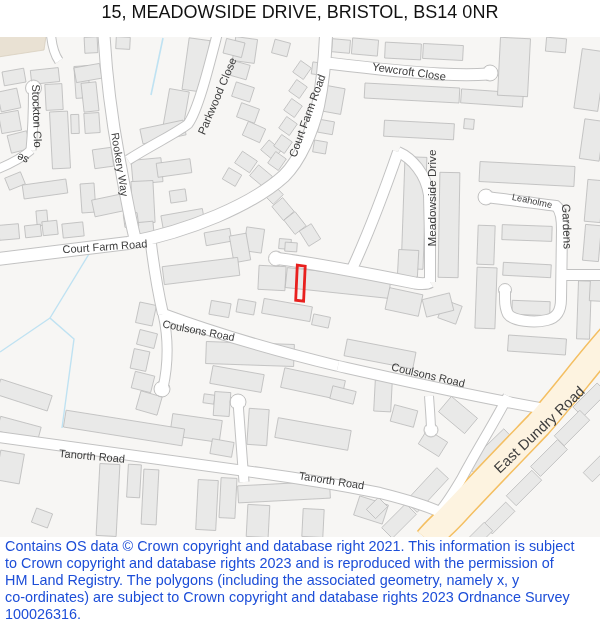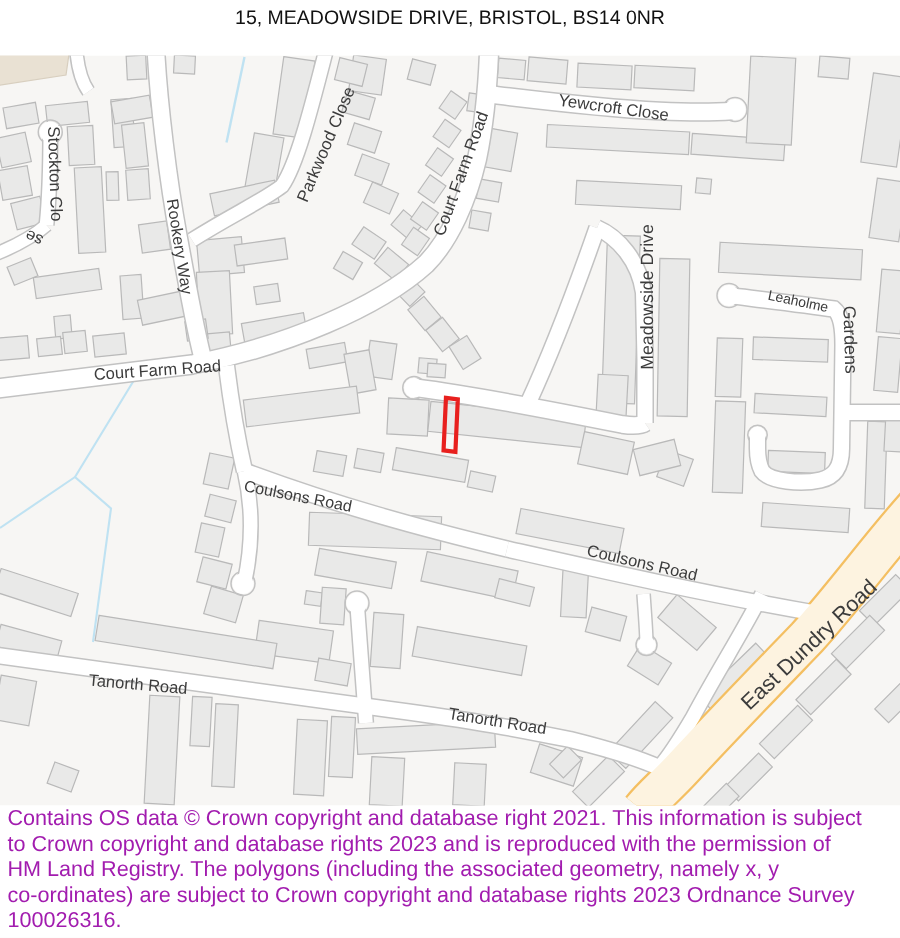--- a/index.html
+++ b/index.html
@@ -1,20 +1,20 @@
 <!DOCTYPE html>
 <html><head>
 <meta charset="utf-8">
 <style>
 html,body{margin:0;padding:0;width:600px;height:625px;background:#ffffff;overflow:hidden;}
 body{font-family:"Liberation Sans", sans-serif;position:relative;}
 .hdr{position:absolute;top:3px;left:0;width:600px;text-align:center;color:#111;}
-.h1{font-size:13px;line-height:18.5px;}
+.h1{font-size:18px;line-height:18.5px;}
 .h2{font-size:14.8px;line-height:19px;}
-.ftr{position:absolute;top:538px;left:5px;width:594px;font-size:14.4px;line-height:16.9px;color:#a21caf;}
+.ftr{position:absolute;top:538px;left:5px;width:594px;font-size:14.4px;line-height:16.9px;color:#1d4ed8;}
 </style>
 </head>
 <body>
 
 <div class="hdr">
     <div class="h1">15, MEADOWSIDE DRIVE, BRISTOL, BS14 0NR</div>
   </div>
 
 <svg width="600" height="500" viewBox="0 37 600 500" style="position:absolute;left:0;top:37px">
 <rect x="0" y="37" width="600" height="500" fill="#f7f6f4"></rect>

